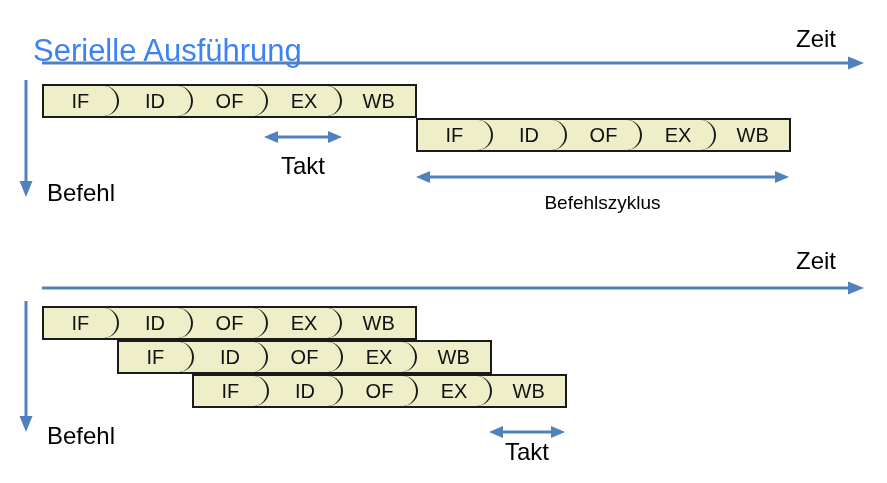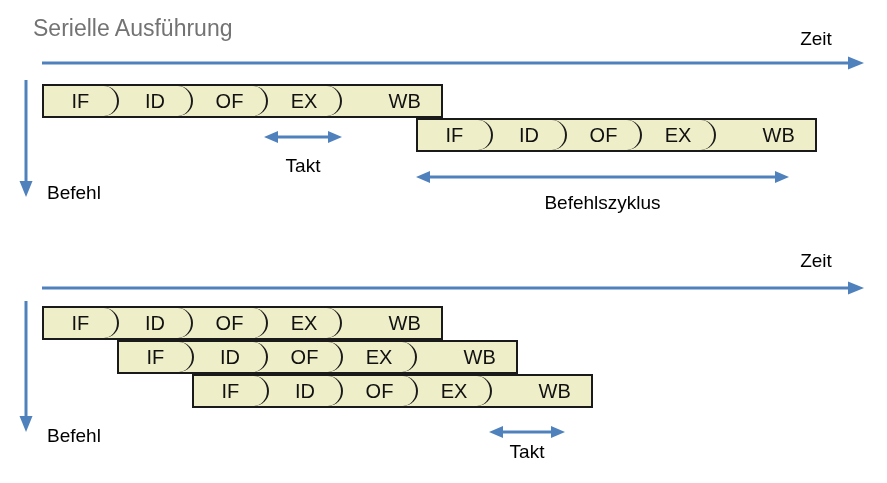--- a/index.html
+++ b/index.html
@@ -12,28 +12,29 @@
     position: relative;
     width: 887px;
     height: 483px;
     background: #ffffff;
     font-family: "Liberation Sans", "DejaVu Sans", sans-serif;
     color: #000;
     overflow: hidden;
   }
   .section-title {
     position: absolute;
-    font-size: 23px;
+    font-size: 31px;
     line-height: 32px;
-    color: #737373;
+    color: #3b82f6;
     white-space: nowrap;
+    margin-top: 23px;
   }
   .lbl {
     position: absolute;
-    font-size: 19px;
+    font-size: 24px;
     line-height: 23px;
     color: #000;
     white-space: nowrap;
   }
   .lbl.centered { text-align: center; }
   .stage-row {
     position: absolute;
     display: flex;
     background: var(--stageFill);
     border: 2px solid var(--stageBorder);
@@ -42,21 +43,21 @@
   .stage-cell {
     width: 72.6px;
     border-right: 2px solid var(--stageBorder);
     display: flex;
     align-items: center;
     justify-content: center;
     font-size: 20px;
     color: #111;
     border-radius: 15px;
   }
-  .stage-cell:last-child { border-right: none; padding-left: 26px; }
+  .stage-cell:last-child { border-right: none; }
   .arrow-svg { position: absolute; overflow: visible; }
   .arrow-line { stroke: var(--accent); stroke-width: 3; fill: none; }
   .arrow-head { fill: var(--accent); stroke: none; }
 </style>
 </head>
 <body>
 
 <div id="stage">
 
   <div class="section-title" style="left:33px; top:12px;">Serielle Ausführung</div>

